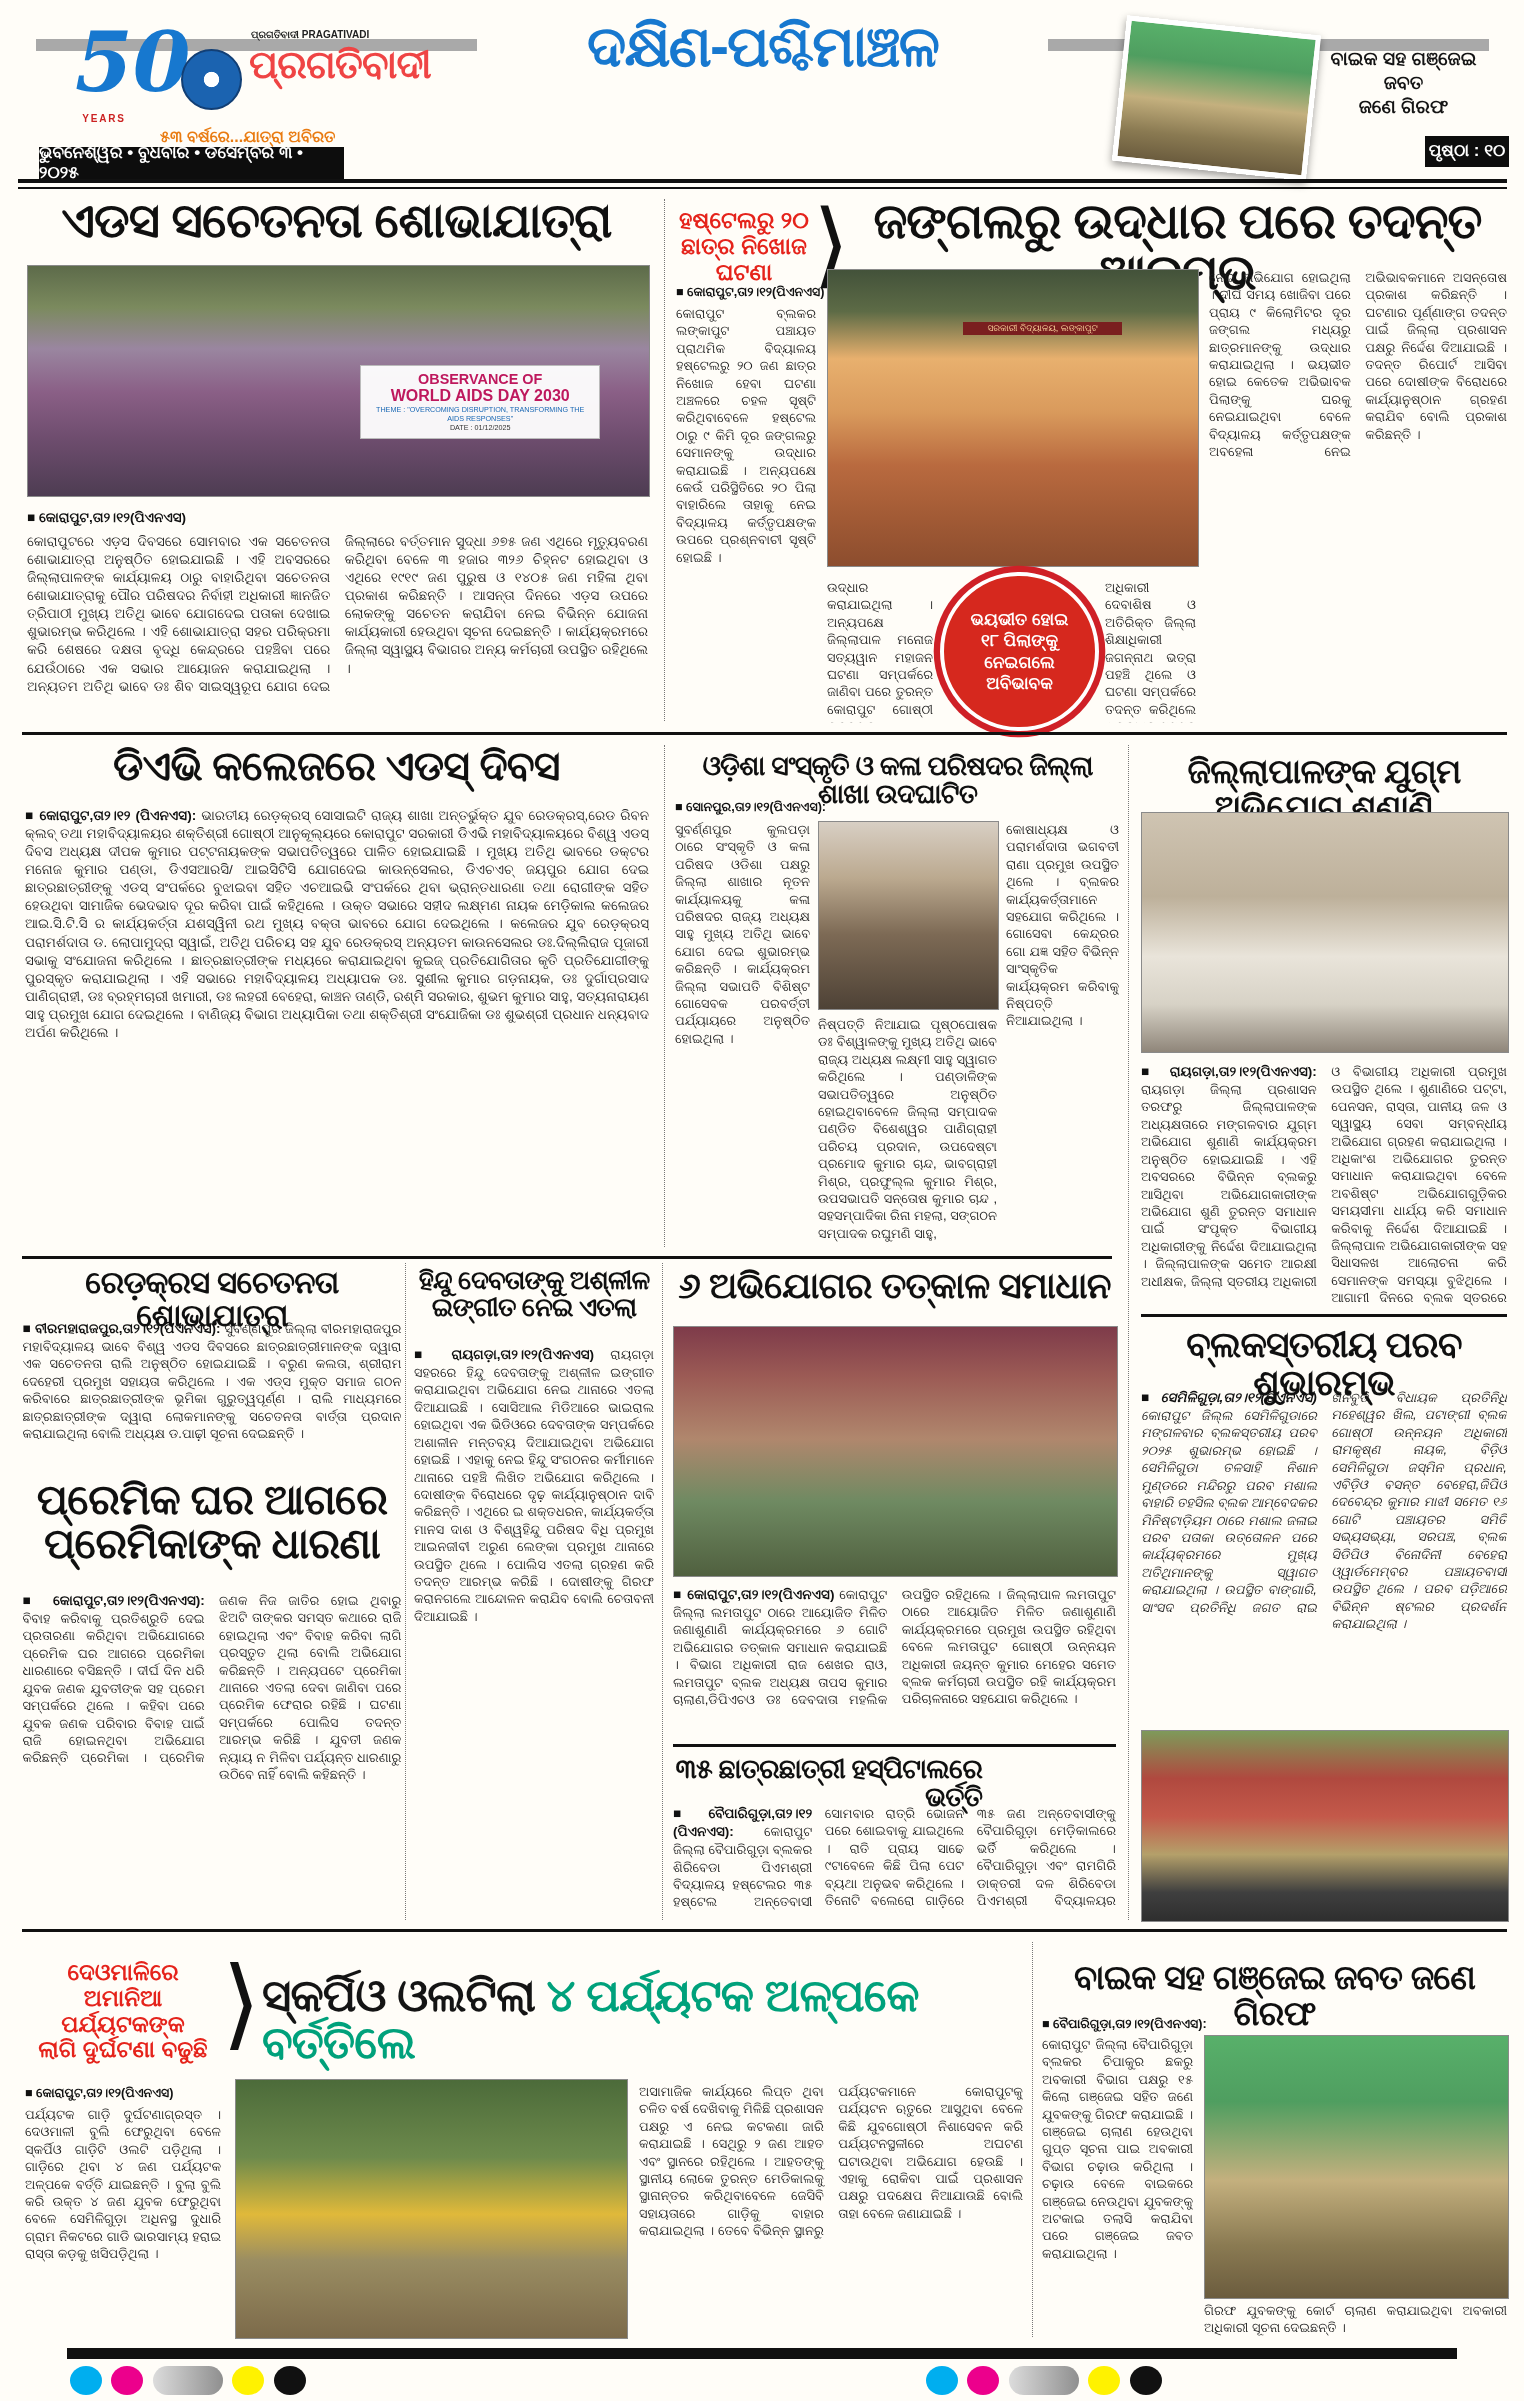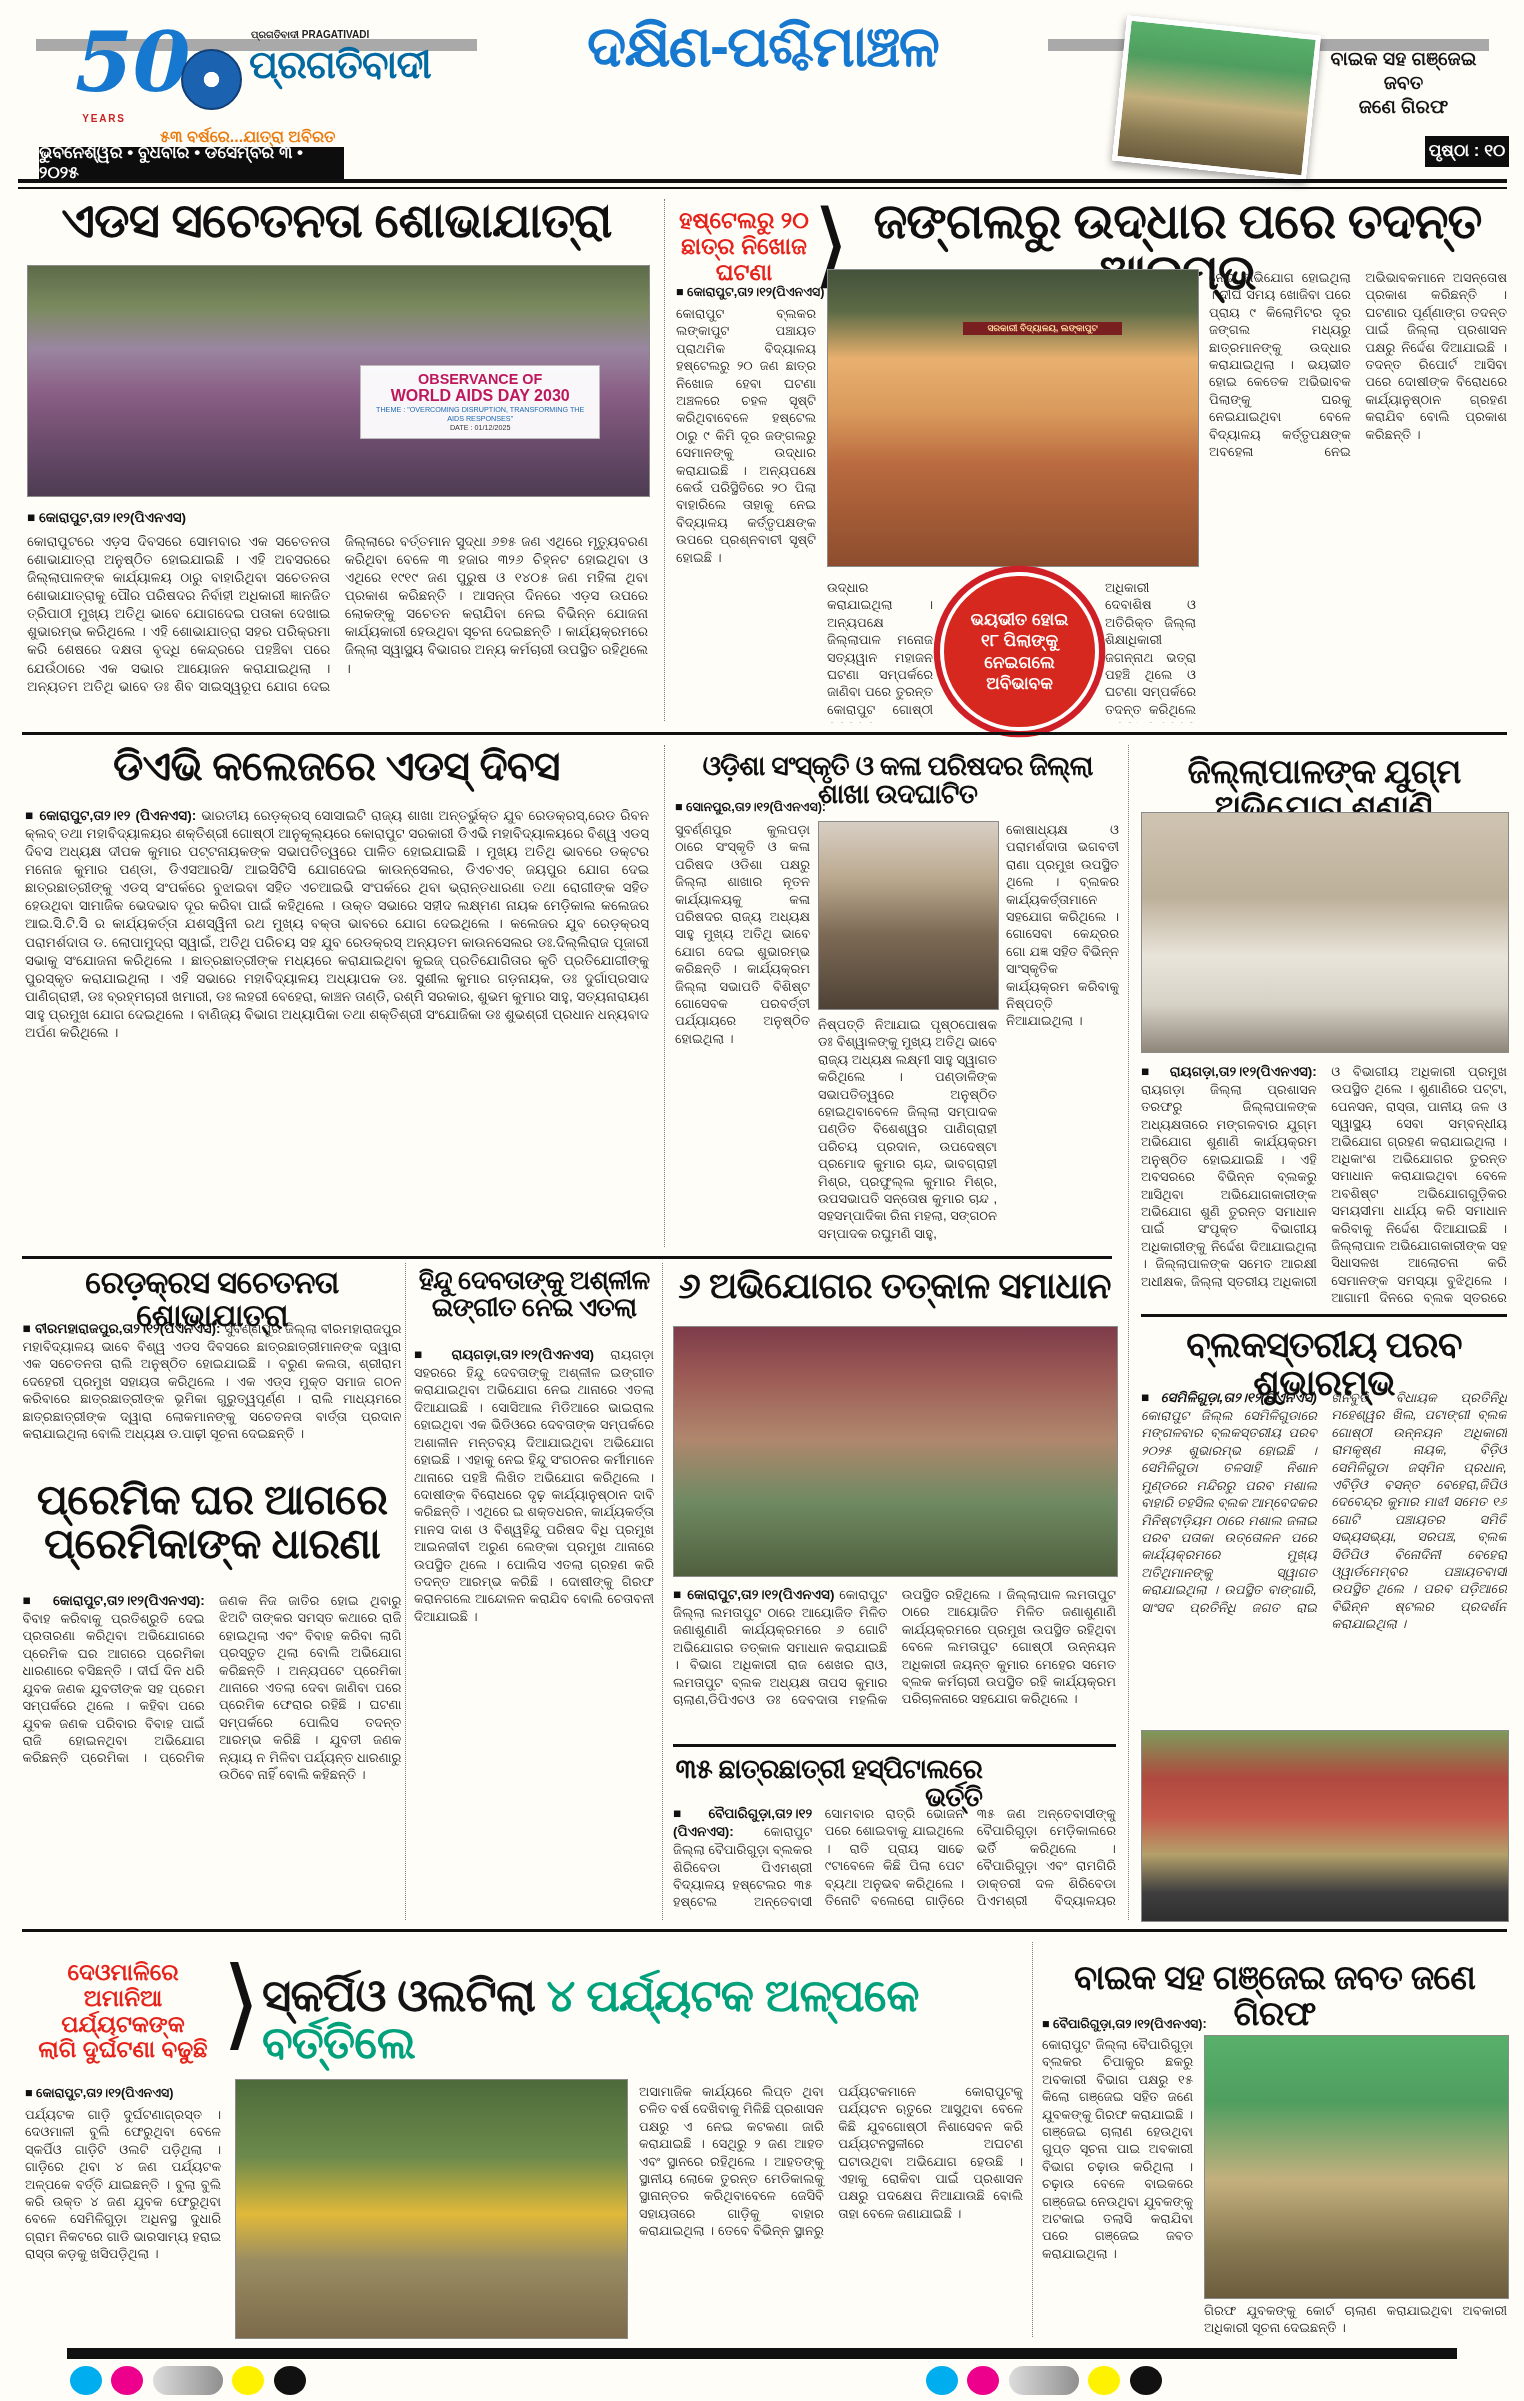--- a/index.html
+++ b/index.html
@@ -23,41 +23,41 @@
   .teal{color:#00a17b;}
   .banner{background:rgba(255,255,255,.95);border:0.9px solid #bbb;text-align:center;padding:5.4px 7.2px;}
   .banner .r{color:#be185d;font-weight:bold;}
   .banner .b{color:#1766b3;}
   .sign{background:#7a1f1f;color:#ffd9a0;font-size:9px;text-align:center;line-height:1.1;padding:1.8px 3.6px;}
   .dot{display:inline-block;border-radius:50%;width:32px;height:29px;margin-right:5.4px;vertical-align:middle;}
   .pill{display:inline-block;width:70px;height:29px;border-radius:14.4px;margin-right:5.4px;vertical-align:middle;
         background:linear-gradient(90deg,#dcdcdc,#8f8f8f);}
   
   .ph-rally{background:linear-gradient(180deg,#5d6b4a 0%,#7b8a5e 18%,#9a86a0 36%,#8a5f86 55%,#6e4d6e 75%,#4d3c52 100%);}
-  .ph-school{background:linear-gradient(180deg,#43523a 0%,#5d6b46 14%,#e8b06e 30%,#d99a5c 48%,#b96a3f 66%,#a15a35 84%,#8c4d2e 100%);font-weight:bold;}
+  .ph-school{background:linear-gradient(180deg,#43523a 0%,#5d6b46 14%,#e8b06e 30%,#d99a5c 48%,#b96a3f 66%,#a15a35 84%,#8c4d2e 100%);}
   .ph-men{background:linear-gradient(180deg,#d8cfc4 0%,#bba98f 30%,#7d6a55 60%,#4e4236 100%);}
   .ph-meet{background:linear-gradient(180deg,#cfc4b2 0%,#bdb09a 35%,#e9e4da 60%,#d7d2c6 80%,#8f867a 100%);}
   .ph-group{background:linear-gradient(180deg,#7e3b4a 0%,#9c5b55 20%,#b0876d 45%,#6f8a62 70%,#50603f 100%);}
   .ph-fest{background:linear-gradient(180deg,#7e9a5a 0%,#b0493f 25%,#c4594a 45%,#b4a06a 65%,#3f3f3f 85%,#2e2e2e 100%);}
   .ph-jcb{background:linear-gradient(180deg,#4c6b3a 0%,#6d8a4c 30%,#e0b93a 52%,#9a8d62 70%,#7c6a4a 100%);}
   .ph-cops{background:linear-gradient(180deg,#58b06a 0%,#4f9e60 25%,#c4b07e 55%,#8a7a52 80%,#6b5c3e 100%);}
 </style>
 </head>
 <body>
 
 <div id="page">
 
   <div class="abs graybar" style="left:36px;top:39px;width:441px;height:11.7px;"></div>
   <div class="abs graybar" style="left:1048px;top:39px;width:441px;height:11.7px;"></div>
 
   <div class="abs" style="left:75px;top:12.6px;width:377px;height:135px;">
     <span class="abs" style="left:0;top:0;font-size:83px;font-weight:bold;font-style:italic;color:#1778cf;font-family:'DejaVu Serif',serif;">50</span>
     <span class="abs" style="left:106px;top:36px;width:57px;height:57px;border-radius:50%;background:radial-gradient(circle at 50% 50%, #ffffff 0 18%, #1b63b0 20% 100%);border:2.7px solid #123f75;"></span>
     <span class="abs" style="left:176px;top:16px;font-size:10px;font-weight:bold;color:#222;">ପ୍ରଗତିବାଦୀ PRAGATIVADI</span>
-    <span class="abs" style="left:174px;top:30.5px;font-size:39px;font-weight:bold;color:#0369a1;letter-spacing:-0.9px;">ପ୍ରଗତିବାଦୀ</span>
+    <span class="abs" style="left:174px;top:30.5px;font-size:39px;font-weight:bold;color:#ef4444;letter-spacing:-0.9px;">ପ୍ରଗତିବାଦୀ</span>
     <span class="abs" style="left:7.2px;top:100px;font-size:10px;font-weight:bold;color:#c22;letter-spacing:1.8px;">YEARS</span>
     <span class="abs" style="left:85px;top:115px;font-size:16px;font-weight:bold;color:#e97b11;">୫୩ ବର୍ଷରେ...ଯାତ୍ରା ଅବିରତ</span>
   </div>
 
   <div class="abs blackbar" style="left:39px;top:147px;width:305px;height:32px;font-size:17px;">ଭୁବନେଶ୍ୱର • ବୁଧବାର • ଡିସେମ୍ବର ୩ • ୨୦୨୫</div>
 
   <div class="abs hl" style="left:453px;top:18px;width:619px;font-size:57px;color:#1778cf;letter-spacing:-1.8px;line-height:1.0;">ଦକ୍ଷିଣ-ପଶ୍ଚିମାଞ୍ଚଳ</div>
 
   <div class="abs photo ph-cops" style="left:1119px;top:25px;width:185px;height:136px;transform:rotate(6deg);border:5.4px solid #fff;box-shadow:0 3.6px 9px rgba(0,0,0,.4);"></div>
   <div class="abs" style="left:1311px;top:47px;width:185px;text-align:center;font-weight:bold;font-size:19px;line-height:1.25;">

